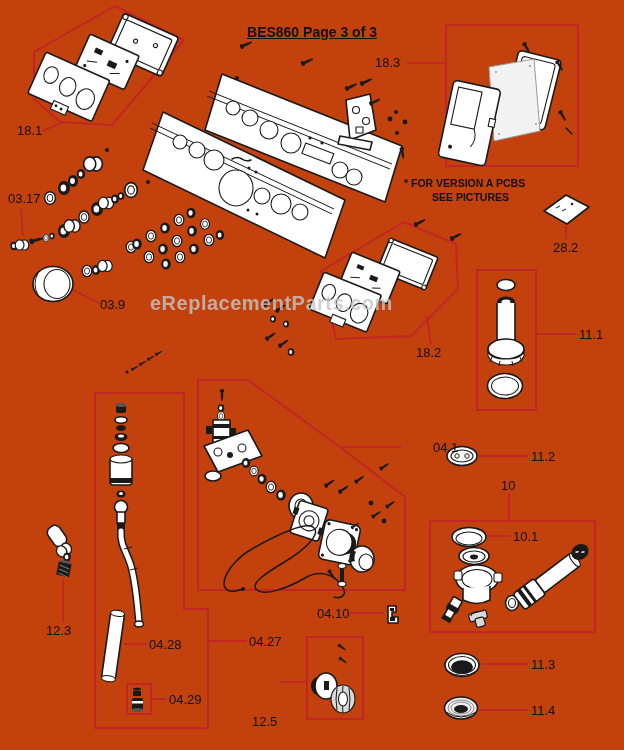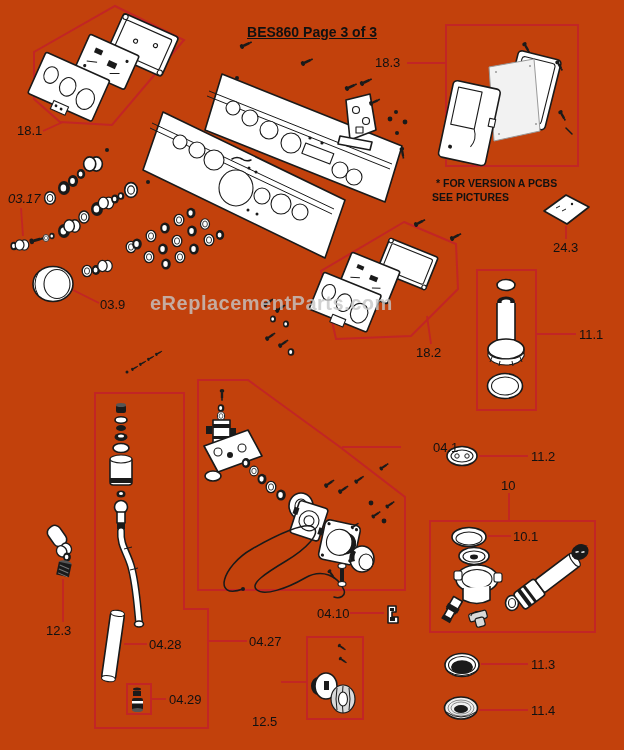--- a/index.html
+++ b/index.html
@@ -472,27 +472,27 @@
     <ellipse cx="461" cy="708" rx="16.5" ry="11" fill="#efefef" stroke="#1a1a1a" stroke-width="1.6"></ellipse>
     <ellipse cx="461" cy="708" rx="13" ry="8" fill="none" stroke="#888" stroke-width="1"></ellipse>
     <ellipse cx="461" cy="708" rx="10" ry="6" fill="none" stroke="#888" stroke-width="1"></ellipse>
     <ellipse class="dk" cx="461" cy="709" rx="7" ry="4"></ellipse>
     <path class="thin" d="M446,712 q15,10 30,0"></path>
   </g>
 </svg>
 
 <div class="page-title">BES860 Page 3 of 3</div>
 <div class="watermark">eReplacementParts.com</div>
-<div class="note" style="left:436px;top:177px;text-align:center;">* FOR VERSION A PCBS</div>
+<div class="note" style="left:404px;top:177px;text-align:center;">* FOR VERSION A PCBS</div>
 <div class="note" style="left:432px;top:191px;text-align:center;">SEE PICTURES</div>
 
 <div class="callout" style="left:17px;top:123px;">18.1</div>
 <div class="callout" style="left:375px;top:55px;">18.3</div>
-<div class="callout" style="left:553px;top:240px;">24.3</div>
-<div class="callout" style="left:8px;top:191px;font-style:italic;">03.17</div>
+<div class="callout" style="left:553px;top:240px;">28.2</div>
+<div class="callout" style="left:8px;top:191px;">03.17</div>
 <div class="callout" style="left:100px;top:297px;">03.9</div>
 <div class="callout" style="left:416px;top:345px;">18.2</div>
 <div class="callout" style="left:579px;top:327px;">11.1</div>
 <div class="callout" style="left:404px;top:440px;margin-left:29px;">04.1</div>
 <div class="callout" style="left:531px;top:449px;">11.2</div>
 <div class="callout" style="left:501px;top:478px;">10</div>
 <div class="callout" style="left:513px;top:529px;">10.1</div>
 <div class="callout" style="left:317px;top:606px;">04.10</div>
 <div class="callout" style="left:46px;top:623px;">12.3</div>
 <div class="callout" style="left:149px;top:637px;">04.28</div>

